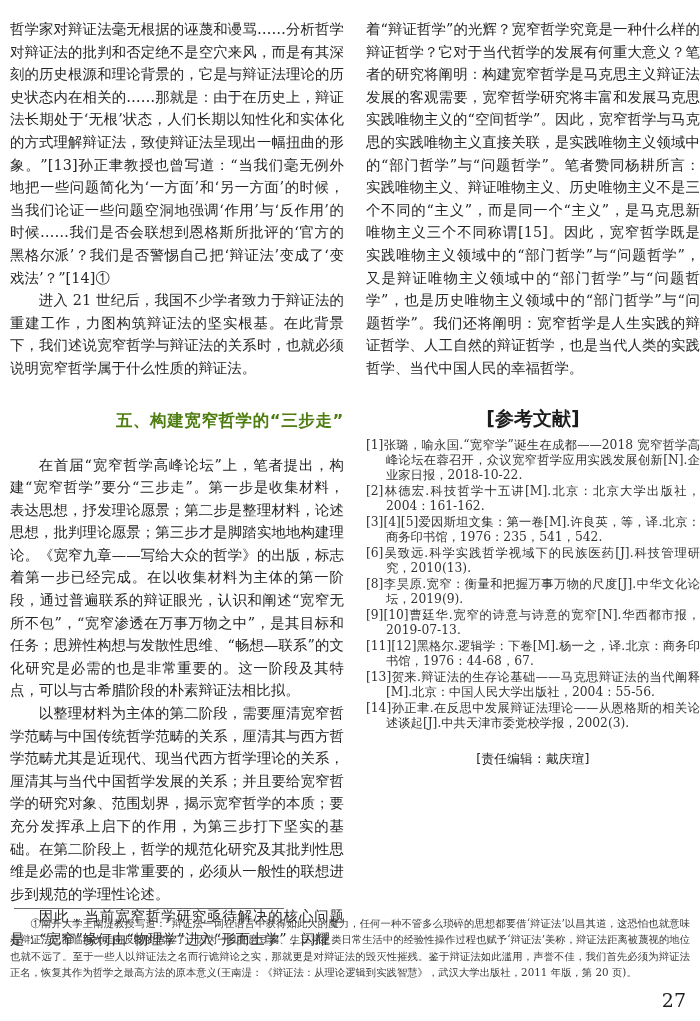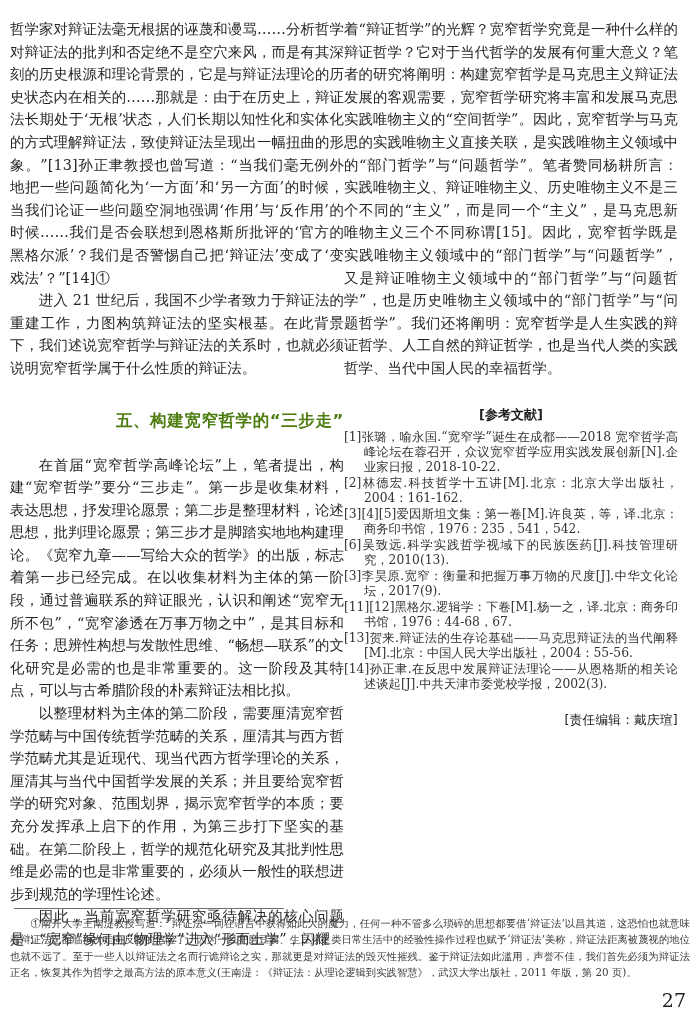--- a/index.html
+++ b/index.html
@@ -17,20 +17,21 @@
   }
   .page {
     position: relative;
     width: 700px;
     height: 1021px;
     box-sizing: border-box;
     padding: 18px 10px 0 10px;
   }
   .columns {
     display: flex;
+    gap: 22px;
     align-items: flex-start;
   }
   .col {
     width: 334px;
     flex: 0 0 334px;
   }
   p.body-par {
     margin: 0;
     font-size: 14.4px;
     line-height: 22.6px;
@@ -48,21 +49,21 @@
     font-size: 16.5px;
     font-weight: bold;
     text-align: right;
     margin: 30px 0 22px 0;
     letter-spacing: 0.6px;
     color: #4d7c0f;
   }
   .ref-heading {
     font-family: "DejaVu Sans", "Liberation Sans", sans-serif;
     font-weight: bold;
-    font-size: 13px;
+    font-size: 19px;
     text-align: center;
     margin: 26px 0 6px 0;
     color: #1d1d1d;
   }
   ul.ref-list {
     list-style: none;
     margin: 0;
     padding: 0;
   }
   ul.ref-list li {
@@ -70,21 +71,21 @@
     line-height: 15px;
     text-align: justify;
     text-justify: inter-character;
     padding-left: 20px;
     text-indent: -20px;
     margin: 0 0 1px 0;
     color: #333333;
   }
   .editor-line {
     margin-top: 20px;
-    text-align: right;
+    text-align: center;
     font-size: 12.6px;
     font-family: "DejaVu Sans", "Liberation Sans", sans-serif;
     color: #1d1d1d;
     letter-spacing: 0.3px;
   }
   .footnote-area {
     position: absolute;
     left: 10px;
     right: 10px;
     bottom: 40px;
@@ -135,21 +136,22 @@
     <div class="col">
       <p class="body-par cont">着“辩证哲学”的光辉？宽窄哲学究竟是一种什么样的辩证哲学？它对于当代哲学的发展有何重大意义？笔者的研究将阐明：构建宽窄哲学是马克思主义辩证法发展的客观需要，宽窄哲学研究将丰富和发展马克思实践唯物主义的“空间哲学”。因此，宽窄哲学与马克思的实践唯物主义直接关联，是实践唯物主义领域中的“部门哲学”与“问题哲学”。笔者赞同杨耕所言：实践唯物主义、辩证唯物主义、历史唯物主义不是三个不同的“主义”，而是同一个“主义”，是马克思新唯物主义三个不同称谓[15]。因此，宽窄哲学既是实践唯物主义领域中的“部门哲学”与“问题哲学”，又是辩证唯物主义领域中的“部门哲学”与“问题哲学”，也是历史唯物主义领域中的“部门哲学”与“问题哲学”。我们还将阐明：宽窄哲学是人生实践的辩证哲学、人工自然的辩证哲学，也是当代人类的实践哲学、当代中国人民的幸福哲学。</p>
 
       <div class="ref-heading">[参考文献]</div>
 
       <ul class="ref-list">
         <li>[1]张璐，喻永国.“宽窄学”诞生在成都——2018 宽窄哲学高峰论坛在蓉召开，众议宽窄哲学应用实践发展创新[N].企业家日报，2018-10-22.</li>
         <li>[2]林德宏.科技哲学十五讲[M].北京：北京大学出版社，2004：161-162.</li>
         <li>[3][4][5]爱因斯坦文集：第一卷[M].许良英，等，译.北京：商务印书馆，1976：235，541，542.</li>
         <li>[6]吴致远.科学实践哲学视域下的民族医药[J].科技管理研究，2010(13).</li>
-        <li>[3]李昊原.宽窄：衡量和把握万事万物的尺度[J].中华文化论坛，2017(9).</li>
+        <li>[8]李昊原.宽窄：衡量和把握万事万物的尺度[J].中华文化论坛，2019(9).</li>
+        <li>[9][10]曹廷华.宽窄的诗意与诗意的宽窄[N].华西都市报，2019-07-13.</li>
         <li>[11][12]黑格尔.逻辑学：下卷[M].杨一之，译.北京：商务印书馆，1976：44-68，67.</li>
         <li>[13]贺来.辩证法的生存论基础——马克思辩证法的当代阐释[M].北京：中国人民大学出版社，2004：55-56.</li>
         <li>[14]孙正聿.在反思中发展辩证法理论——从恩格斯的相关论述谈起[J].中共天津市委党校学报，2002(3).</li>
       </ul>
 
       <div class="editor-line">[责任编辑：戴庆瑄]</div>
     </div>
 
   </div>
 

